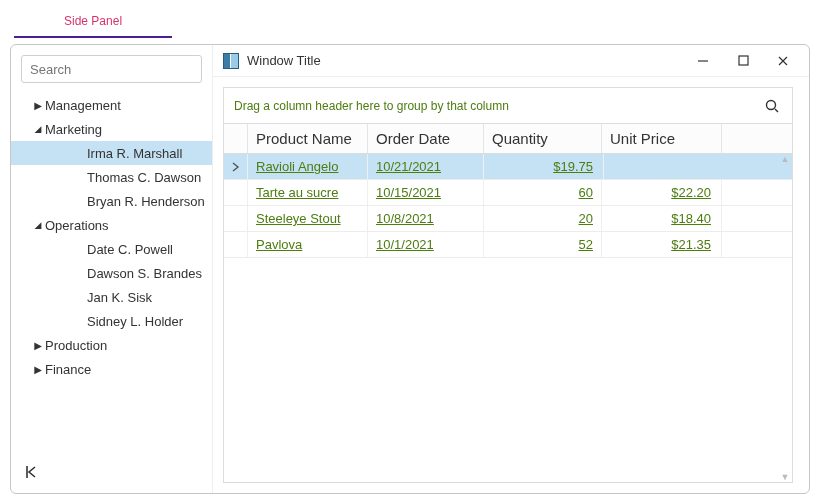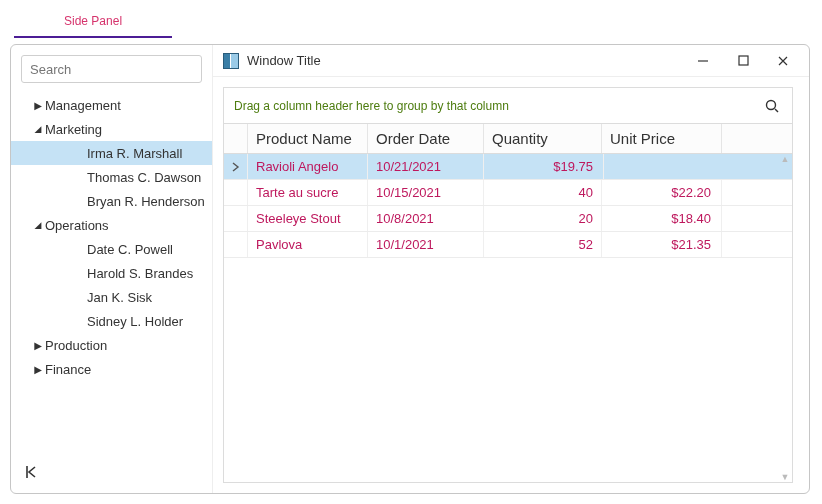--- a/index.html
+++ b/index.html
@@ -174,21 +174,22 @@
   height: 26px;
   border-bottom: 1px solid #ececec;
   align-items: stretch;
 }
 .grid-row .cell {
   border-right: 1px solid #efefef;
   display: flex;
   align-items: center;
   padding: 8px 8px;
   font-size: 13px;
-  color: #be185d;
+  color: #4d7c0f;
+  text-decoration: underline;
 }
 .grid-row.selected { background: #c5e2f5; }
 .grid-row .col-qty { justify-content: flex-end; }
 .grid-row .col-price { justify-content: flex-end; padding-right: 10px; }
 .row-ind {
   width: 24px;
   display:flex;
   align-items:center;
   justify-content:center;
   color:#666;
@@ -242,21 +243,21 @@
           <span>Bryan R. Henderson</span>
         </div>
         <div class="tree-item level1">
           <span class="tree-caret" style="font-size: 9px;">◢</span>
           <span>Operations</span>
         </div>
         <div class="tree-item level2">
           <span>Date C. Powell</span>
         </div>
         <div class="tree-item level2">
-          <span>Harold S. Brandes</span>
+          <span>Dawson S. Brandes</span>
         </div>
         <div class="tree-item level2">
           <span>Jan K. Sisk</span>
         </div>
         <div class="tree-item level2">
           <span>Sidney L. Holder</span>
         </div>
         <div class="tree-item level1">
           <span class="tree-caret">▶</span>
           <span>Production</span>
@@ -335,21 +336,21 @@
               </div>
               <div class="cell col-name">Ravioli Angelo</div>
               <div class="cell col-date">10/21/2021</div>
               <div class="cell col-price">$19.75</div>
               <div class="cell col-rest"></div>
             </div>
             <div class="grid-row">
               <div class="row-ind"></div>
               <div class="cell col-name">Tarte au sucre</div>
               <div class="cell col-date">10/15/2021</div>
-              <div class="cell col-qty">40</div>
+              <div class="cell col-qty">60</div>
               <div class="cell col-price">$22.20</div>
               <div class="cell col-rest"></div>
             </div>
             <div class="grid-row">
               <div class="row-ind"></div>
               <div class="cell col-name">Steeleye Stout</div>
               <div class="cell col-date">10/8/2021</div>
               <div class="cell col-qty">20</div>
               <div class="cell col-price">$18.40</div>
               <div class="cell col-rest"></div>

